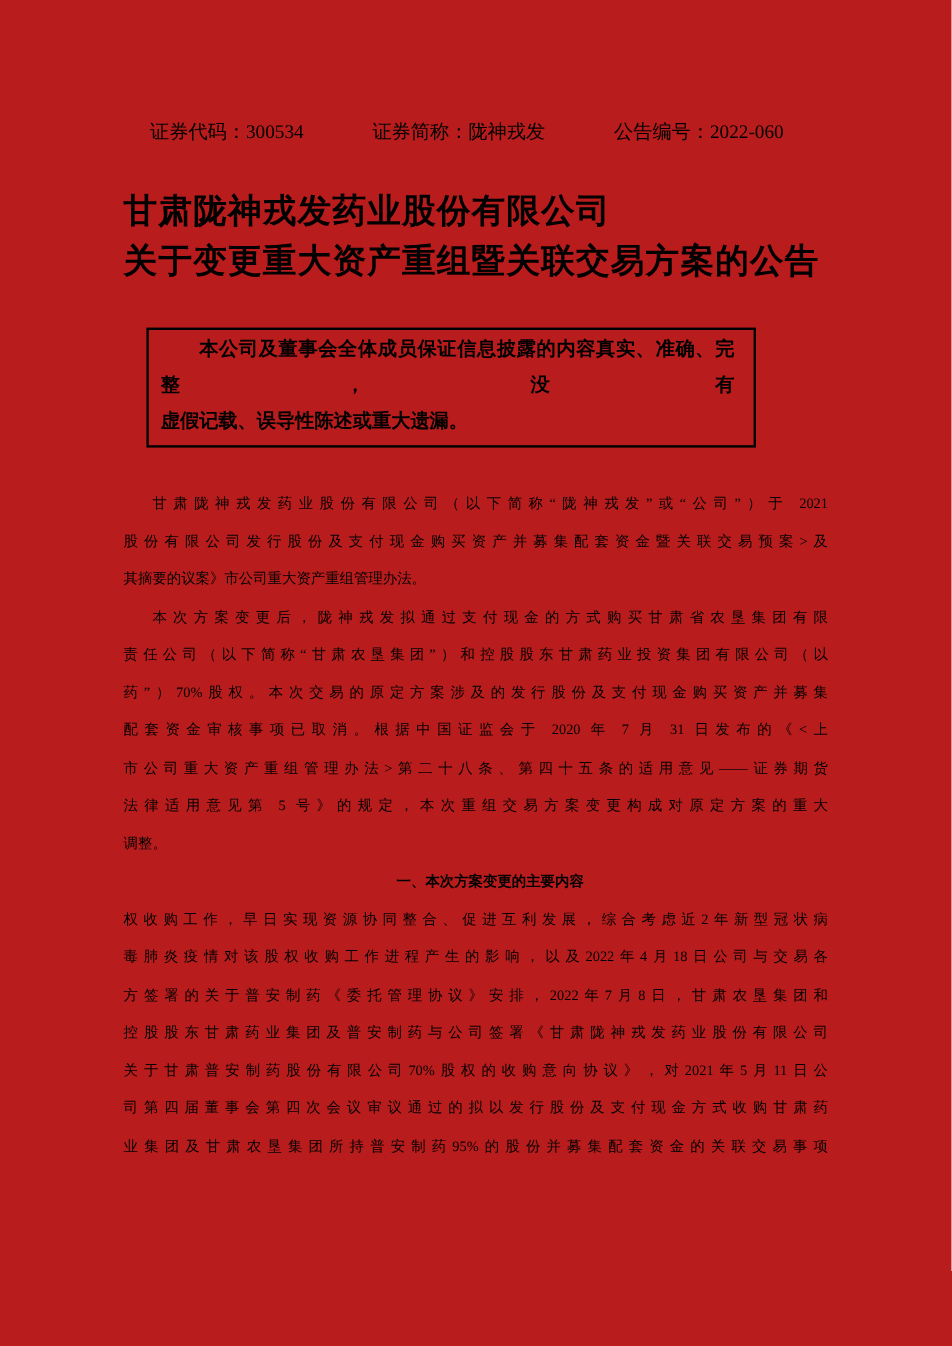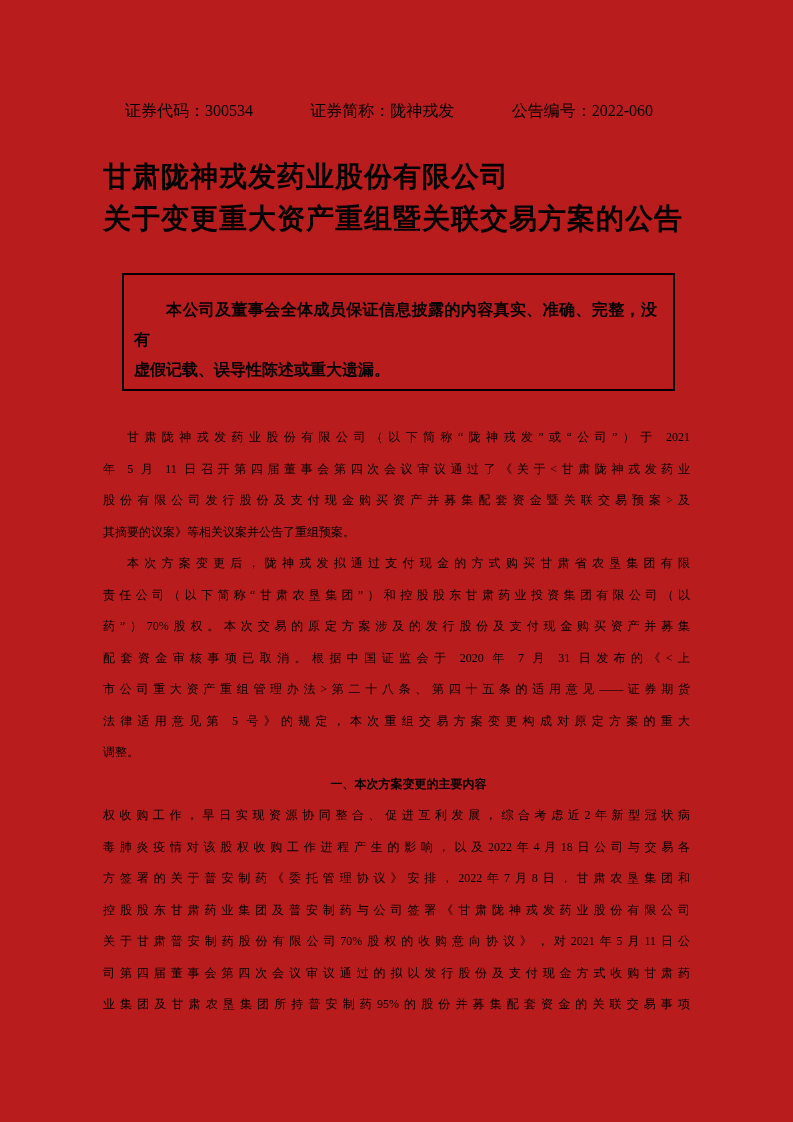--- a/index.html
+++ b/index.html
@@ -36,24 +36,24 @@
     font-weight: bold;
     font-size: 28px;
     line-height: 28px;
     letter-spacing: 1px;
   }
   .subtitle {
     margin-top: 14px;
   }
   .disclaimer-box {
     margin: 40px 0 0 19px;
-    width: 553px;
+    width: 508px;
     box-sizing: border-box;
     border: 2px solid #000000;
-    padding: 20px 16px 4px 10px;
+    padding: 2px 16px 4px 10px;
     font-weight: bold;
     font-size: 16px;
     line-height: 30px;
   }
   .body-text {
     margin-top: 31px;
     font-size: 12px;
     line-height: 31.5px;
   }
   .tline {
@@ -86,23 +86,22 @@
   <div class="title">甘肃陇神戎发药业股份有限公司</div>
   <div class="title subtitle">关于变更重大资产重组暨关联交易方案的公告</div>
 
   <div class="disclaimer-box">
     <div class="tline indent">本公司及董事会全体成员保证信息披露的内容真实、准确、完整，没有</div>
     <div class="tline end">虚假记载、误导性陈述或重大遗漏。</div>
   </div>
 
   <div class="body-text">
     <div class="tline indent">甘肃陇神戎发药业股份有限公司（以下简称“陇神戎发”或“公司”）于 2021</div>
-    <div class="tline">年 5 月 11 日召开第四届董事会第四次会议审议通过了《关于&lt;甘肃陇神戎发药业</div>
     <div class="tline">股份有限公司发行股份及支付现金购买资产并募集配套资金暨关联交易预案&gt;及</div>
-    <div class="tline end">其摘要的议案》等相关议案并公告了重组预案。</div>
+    <div class="tline end">其摘要的议案》市公司重大资产重组管理办法。</div>
 
     <div class="tline indent">本次方案变更后，陇神戎发拟通过支付现金的方式购买甘肃省农垦集团有限</div>
     <div class="tline">责任公司（以下简称“甘肃农垦集团”）和控股股东甘肃药业投资集团有限公司（以</div>
     <div class="tline">药”）70%股权。本次交易的原定方案涉及的发行股份及支付现金购买资产并募集</div>
     <div class="tline">配套资金审核事项已取消。根据中国证监会于 2020 年 7 月 31 日发布的《&lt;上</div>
     <div class="tline">市公司重大资产重组管理办法&gt;第二十八条、第四十五条的适用意见——证券期货</div>
     <div class="tline">法律适用意见第 5 号》的规定，本次重组交易方案变更构成对原定方案的重大</div>
     <div class="tline end">调整。</div>
 
     <div class="section-heading">一、本次方案变更的主要内容</div>

